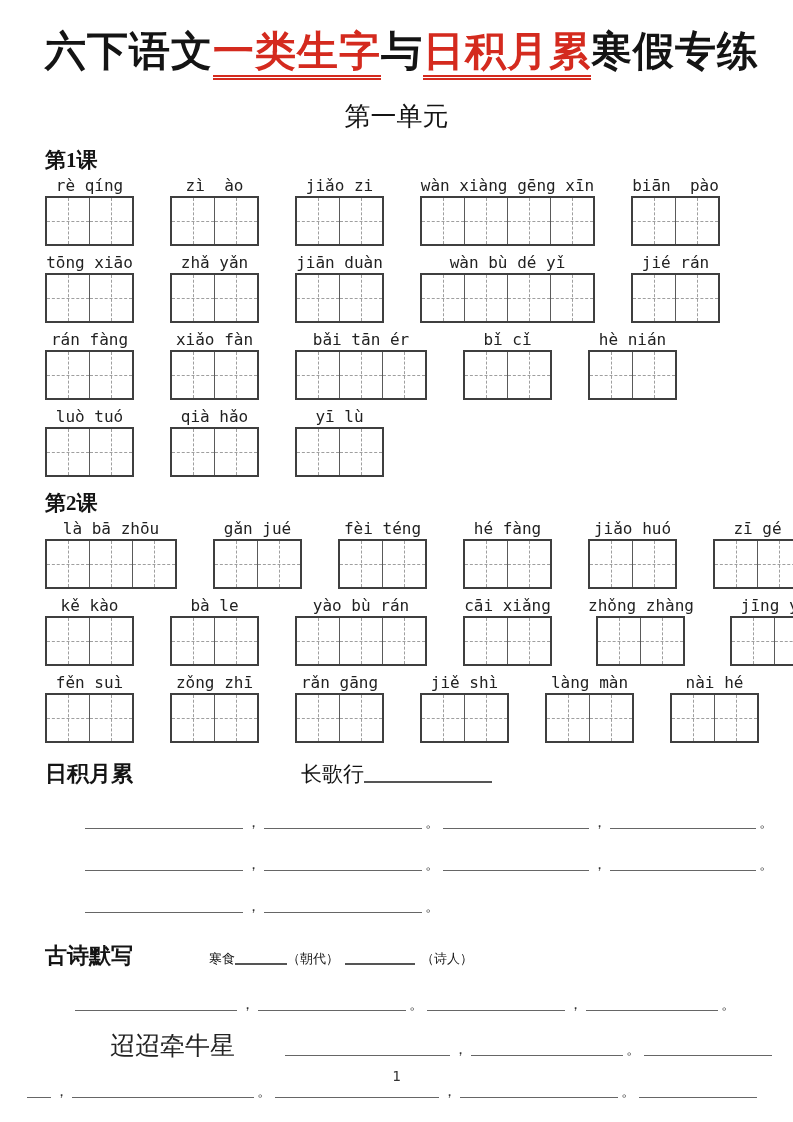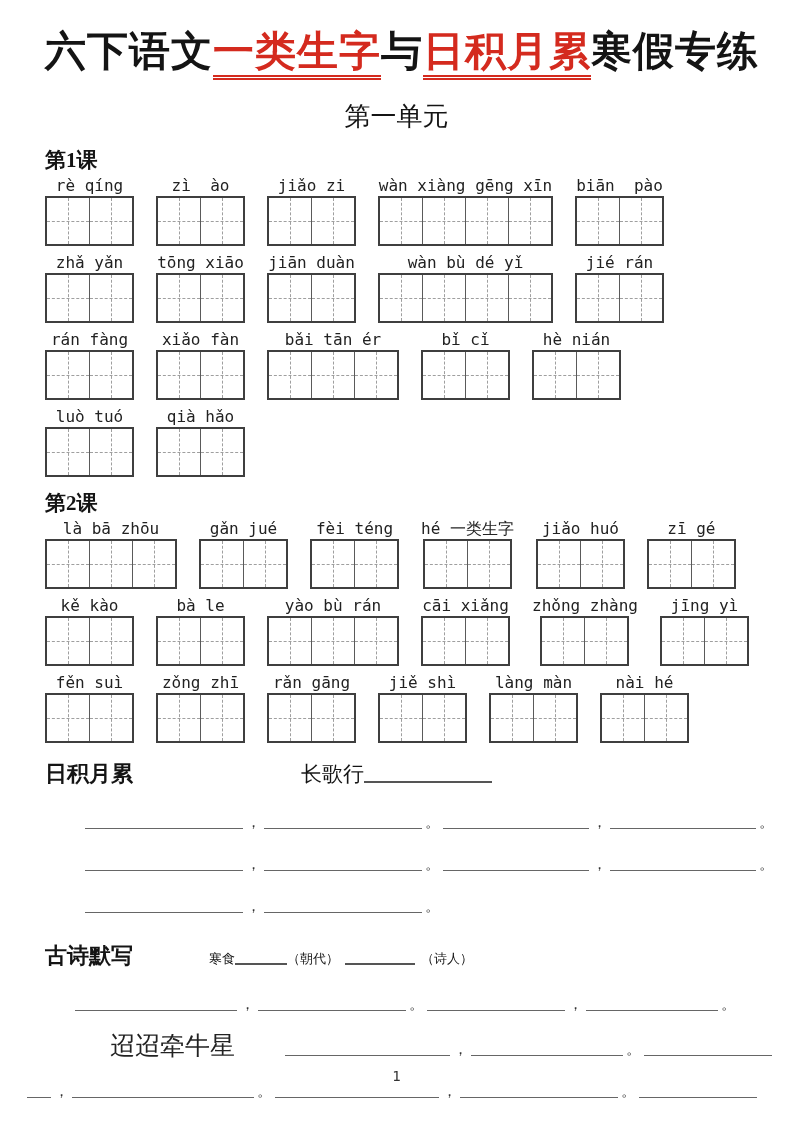--- a/index.html
+++ b/index.html
@@ -38,21 +38,21 @@
   
   .lesson-heading{
     font-size:21px;
     font-weight:600;
     margin-top:12px;
     margin-bottom:2px;
     font-family:"Liberation Serif","DejaVu Serif",serif;
   }
   .grid-row{
     display:flex;
-    gap:22px;
+    gap:36px;
     align-items:flex-end;
     margin-bottom:7px;
   }
   .word{display:flex;flex-direction:column;align-items:center;}
   .pinyin{
     font-family:"DejaVu Sans Mono","Liberation Mono",monospace;
     font-size:16px;
     line-height:20px;
     white-space:pre;
     color:#222;
@@ -182,34 +182,34 @@
           <div class="word">
             <div class="pinyin">biān  pào</div>
             <div class="tzg">
               <div class="tzg-cell"></div>
               <div class="tzg-cell"></div>
             </div>
           </div>
         </div>
         <div class="grid-row">
           <div class="word">
+            <div class="pinyin">tōng xiāo</div>
+            <div class="tzg">
+              <div class="tzg-cell"></div>
+              <div class="tzg-cell"></div>
+            </div>
+          </div>
+          <div class="word">
             <div class="pinyin">zhǎ yǎn</div>
             <div class="tzg">
               <div class="tzg-cell"></div>
               <div class="tzg-cell"></div>
             </div>
           </div>
           <div class="word">
-            <div class="pinyin">tōng xiāo</div>
-            <div class="tzg">
-              <div class="tzg-cell"></div>
-              <div class="tzg-cell"></div>
-            </div>
-          </div>
-          <div class="word">
             <div class="pinyin">jiān duàn</div>
             <div class="tzg">
               <div class="tzg-cell"></div>
               <div class="tzg-cell"></div>
             </div>
           </div>
           <div class="word">
             <div class="pinyin">wàn bù dé yǐ</div>
             <div class="tzg">
               <div class="tzg-cell"></div>
@@ -267,20 +267,27 @@
         <div class="grid-row">
           <div class="word">
             <div class="pinyin">luò tuó</div>
             <div class="tzg">
               <div class="tzg-cell"></div>
               <div class="tzg-cell"></div>
             </div>
           </div>
           <div class="word">
             <div class="pinyin">qià hǎo</div>
+            <div class="tzg">
+              <div class="tzg-cell"></div>
+              <div class="tzg-cell"></div>
+            </div>
+          </div>
+          <div class="word">
+            <div class="pinyin">yī lù</div>
             <div class="tzg">
               <div class="tzg-cell"></div>
               <div class="tzg-cell"></div>
             </div>
           </div>
         </div>
       </div>
       <div class="lesson">
         <div class="lesson-heading">第2课</div>
         <div class="grid-row">
@@ -300,21 +307,21 @@
             </div>
           </div>
           <div class="word">
             <div class="pinyin">fèi téng</div>
             <div class="tzg">
               <div class="tzg-cell"></div>
               <div class="tzg-cell"></div>
             </div>
           </div>
           <div class="word">
-            <div class="pinyin">hé 一类生字</div>
+            <div class="pinyin">hé fàng</div>
             <div class="tzg">
               <div class="tzg-cell"></div>
               <div class="tzg-cell"></div>
             </div>
           </div>
           <div class="word">
             <div class="pinyin">jiǎo huó</div>
             <div class="tzg">
               <div class="tzg-cell"></div>
               <div class="tzg-cell"></div>

